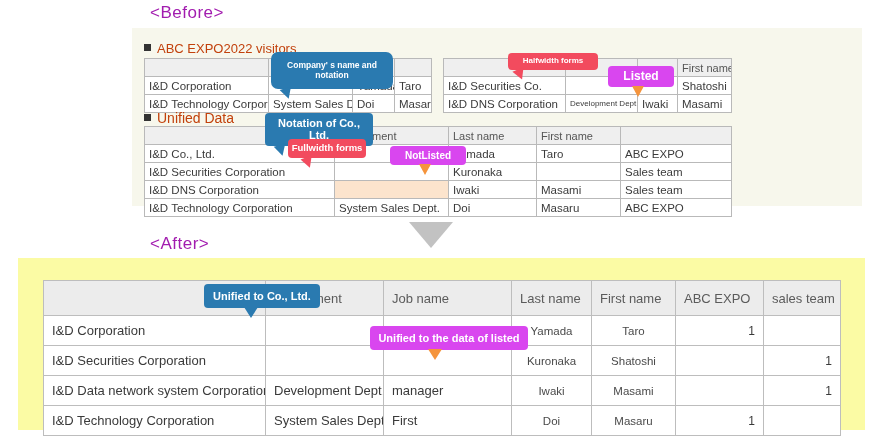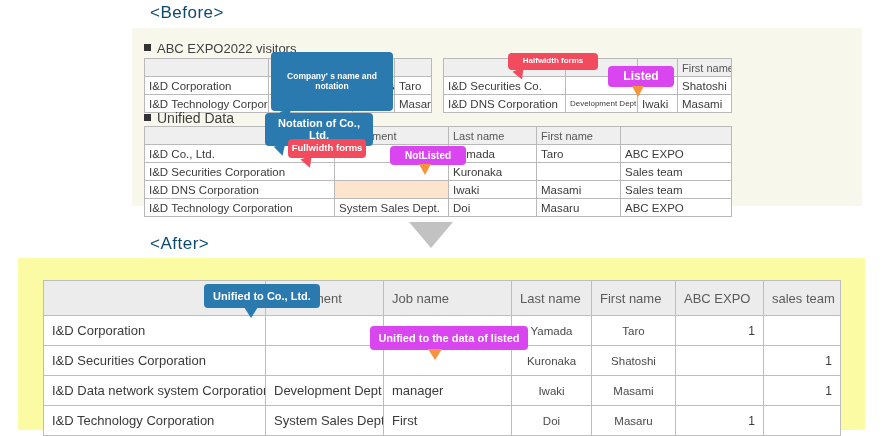--- a/index.html
+++ b/index.html
@@ -8,21 +8,21 @@
     font-family:"Liberation Sans", sans-serif;
     color:#333;
   }
   .stage{position:absolute;left:0;top:0;width:883px;height:436px;}
 
   
   .sect-title{
     position:absolute;
     font-size:17px;
     letter-spacing:.5px;
-    color:#0c4a6e;
+    color:#a21caf;
     font-family:"Liberation Sans", sans-serif;
     white-space:nowrap;
   }
   #before-title{left:150px;top:3px;}
   #after-title{left:150px;top:234px;}
 
   
   #before-panel{
     position:absolute;left:132px;top:28px;width:730px;height:178px;
     background:#f7f7ec;
@@ -36,21 +36,21 @@
   #flow-arrow{
     position:absolute;left:409px;top:222px;
     width:0;height:0;
     border-left:22px solid transparent;
     border-right:22px solid transparent;
     border-top:26px solid #c2c2c2;
   }
 
   
   .mini-head{
-    position:absolute;font-size:13px;color:#404040;white-space:nowrap;
+    position:absolute;font-size:13px;color:#c2410c;white-space:nowrap;
   }
   .mini-head .sq{
     display:inline-block;width:7px;height:7px;background:#333;
     margin-right:6px;vertical-align:2px;
   }
 
   table.grid{
     position:absolute;
     border-collapse:collapse;
     background:#ffffff;
@@ -110,21 +110,21 @@
     border-right:6px solid transparent;
   }
   .c-blue{background:#2a7ab0;}
   .c-blue .tail{border-top:11px solid #2a7ab0;}
   .c-red{background:#f24b5e;}
   .c-red .tail{border-top:11px solid #f24b5e;}
   .c-orange{background:#d946ef;}
   .c-orange .tail{border-top:11px solid #f5943c;}
 
   
-  #co-company{left:271px;top:52px;width:118px;padding:20px 2px;font-size:8.5px;}
+  #co-company{left:271px;top:52px;width:118px;padding:9px 2px;font-size:8.5px;border-radius:7px;}
   #co-company .tail{left:10px;bottom:-10px;transform:rotate(-18deg);}
 
   #co-half{left:508px;top:53px;width:86px;padding:4px 2px;font-size:8px;}
   #co-half .tail{left:6px;bottom:-10px;transform:rotate(-22deg);}
 
   #co-listed{left:608px;top:66px;width:62px;padding:4px 2px;font-size:12px;}
   #co-listed .tail{left:24px;bottom:-10px;}
 
   #co-notation{left:265px;top:113px;width:92px;padding:4px 8px;font-size:11px;}
   #co-notation .tail{left:10px;bottom:-10px;transform:rotate(-16deg);}

